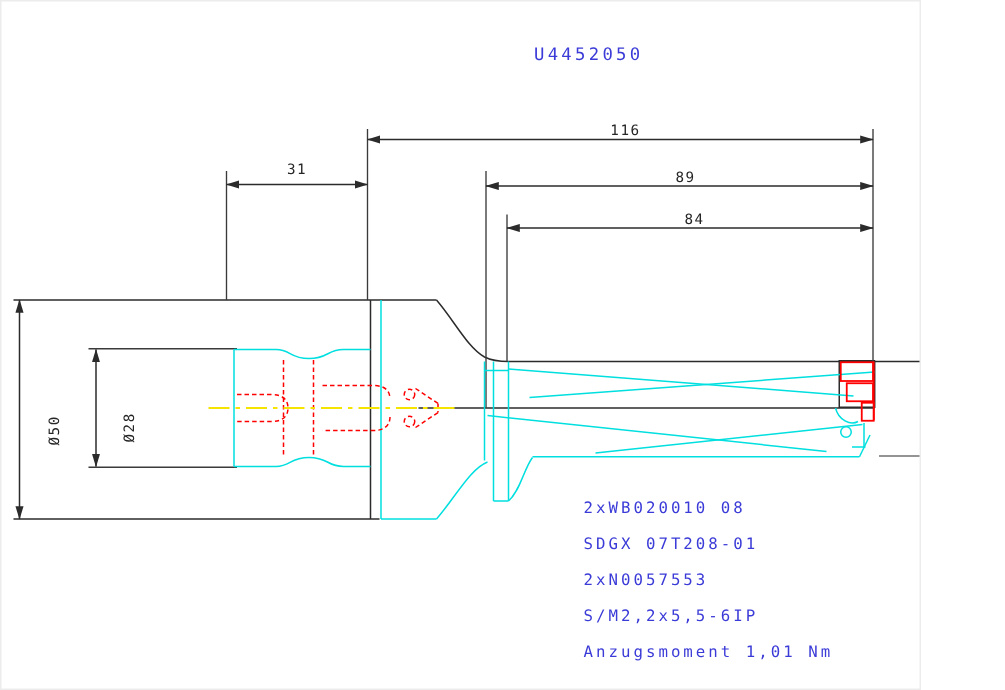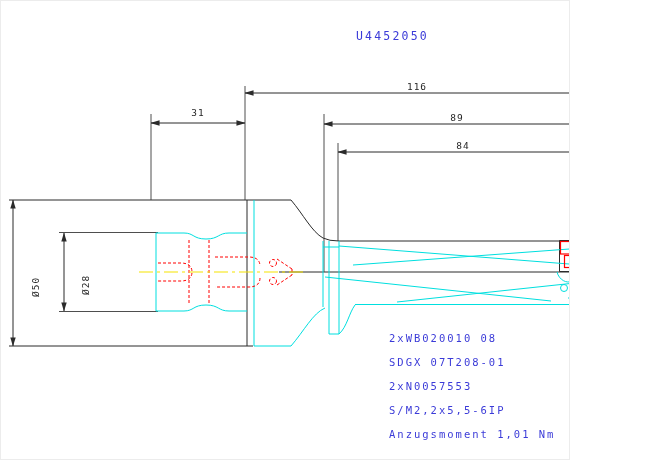--- a/index.html
+++ b/index.html
@@ -1,18 +1,18 @@
 <!DOCTYPE html>
 <html><head>
 <meta charset="utf-8">
 <style>
   html,body { margin:0; padding:0; background:#ffffff; }
   .viewport {
     position:relative;
-    width:570px; height:460px;
+    width:614px; height:460px;
     background:#ffffff;
     overflow:hidden;
     border:1px solid #ececec;
     box-sizing:border-box;
     font-family:"DejaVu Sans Mono", monospace;
   }
   svg { position:absolute; left:0; top:0; }
   text { font-family:"DejaVu Sans Mono", monospace; }
   .dimtxt  { fill:#262626; font-size:9.5px; letter-spacing:1px; }
   .toltxt  { fill:#262626; font-size:7px;  letter-spacing:0.5px; }

